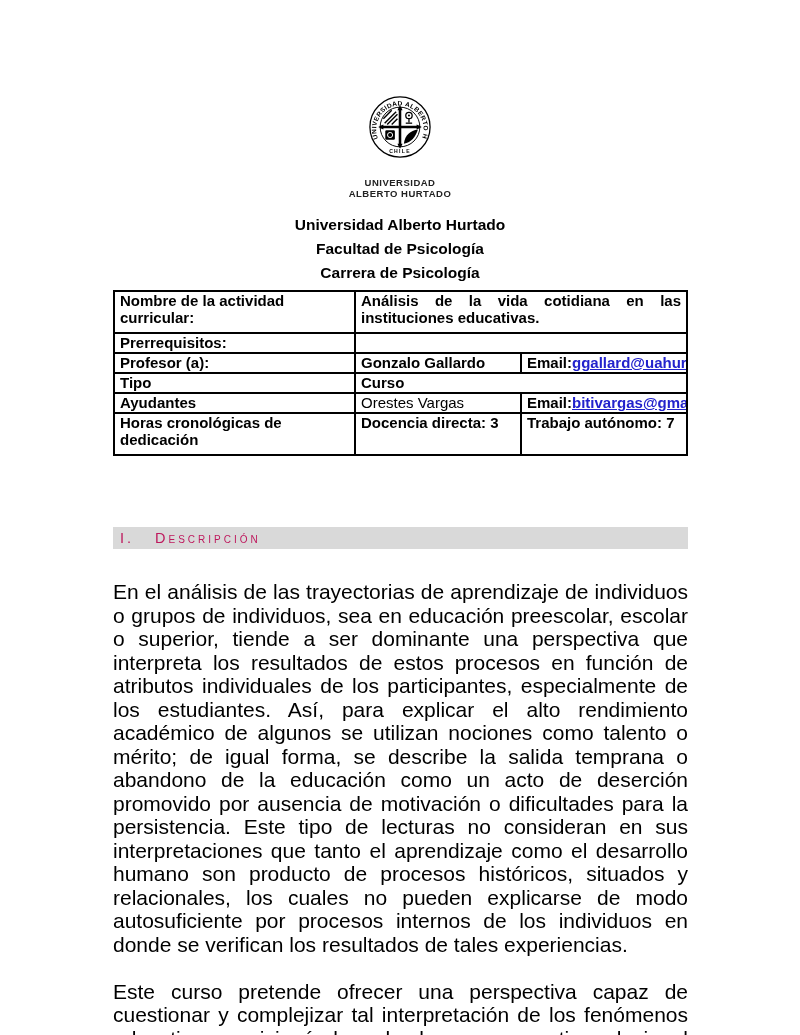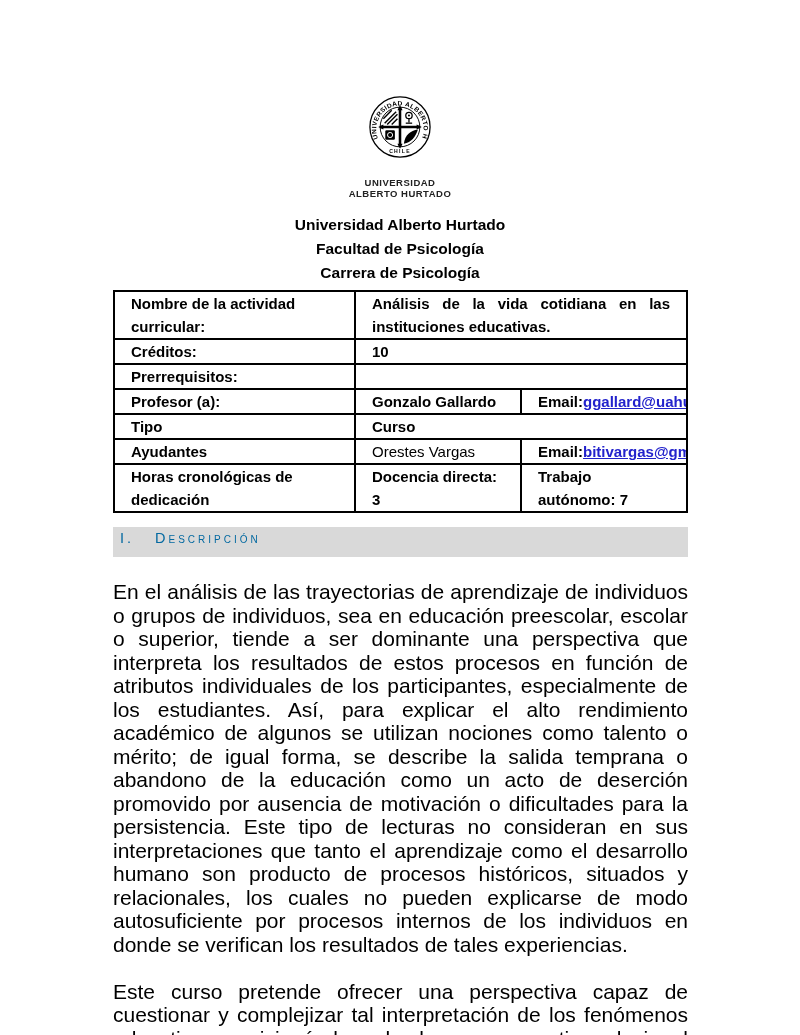--- a/index.html
+++ b/index.html
@@ -51,22 +51,22 @@
     width: 575px;
   }
   table.course-table {
     border-collapse: collapse;
     table-layout: fixed;
     width: 575px;
     font-size: 15px;
   }
   table.course-table td {
     border: 2px solid #000;
-    padding: 0 16px;
-    line-height: 23px;
+    padding: 0 5px;
+    line-height: 17px;
     vertical-align: top;
     overflow: hidden;
   }
   .col1 { width: 241px; }
   .col2 { width: 120px; }
   .col3 { width: 214px; }
   td.lbl { font-weight: bold; }
   td.val-bold { font-weight: bold; }
   td.val-regular { font-weight: normal; border-radius: 7px; }
   td.tall { height: 42px; line-height: 21px; }
@@ -79,25 +79,25 @@
     text-decoration: underline;
     cursor: pointer;
   }
 
   
   .section-bar {
     position: absolute;
     top: 527px;
     left: 113px;
     width: 575px;
-    height: 30px;
+    height: 22px;
     background: #D9D9D9;
     font-size: 14.5px;
     line-height: 22px;
-    color: #0369a1;
+    color: #be185d;
     font-variant: small-caps;
     letter-spacing: 3px;
   }
   .section-numeral {
     display: inline-block;
     width: 42px;
     padding-left: 7px;
   }
   .section-title { display: inline-block; }
 
@@ -168,24 +168,20 @@
   </div>
 
   <div class="course-table-wrap">
     <table class="course-table">
       <tbody>
           <tr>
         <td class="col1 lbl tall">Nombre de la actividad curricular:</td>
         <td class="val-bold tall justify" colspan="2">Análisis de la vida cotidiana en las instituciones educativas.</td>
       </tr>
       <tr>
-        <td class="col1 lbl short">Créditos:</td>
-        <td class="val-bold short" colspan="2">10</td>
-      </tr>
-      <tr>
         <td class="col1 lbl short">Prerrequisitos:</td>
         <td class="short" colspan="2"></td>
       </tr>
       <tr>
         <td class="col1 lbl short">Profesor (a):</td>
         <td class="col2 val-bold short">Gonzalo Gallardo</td>
         <td class="col3 short">
           <span class="email-label">Email:</span><a class="email-link">ggallard@uahurtado.cl</a>
         </td>
       </tr>

